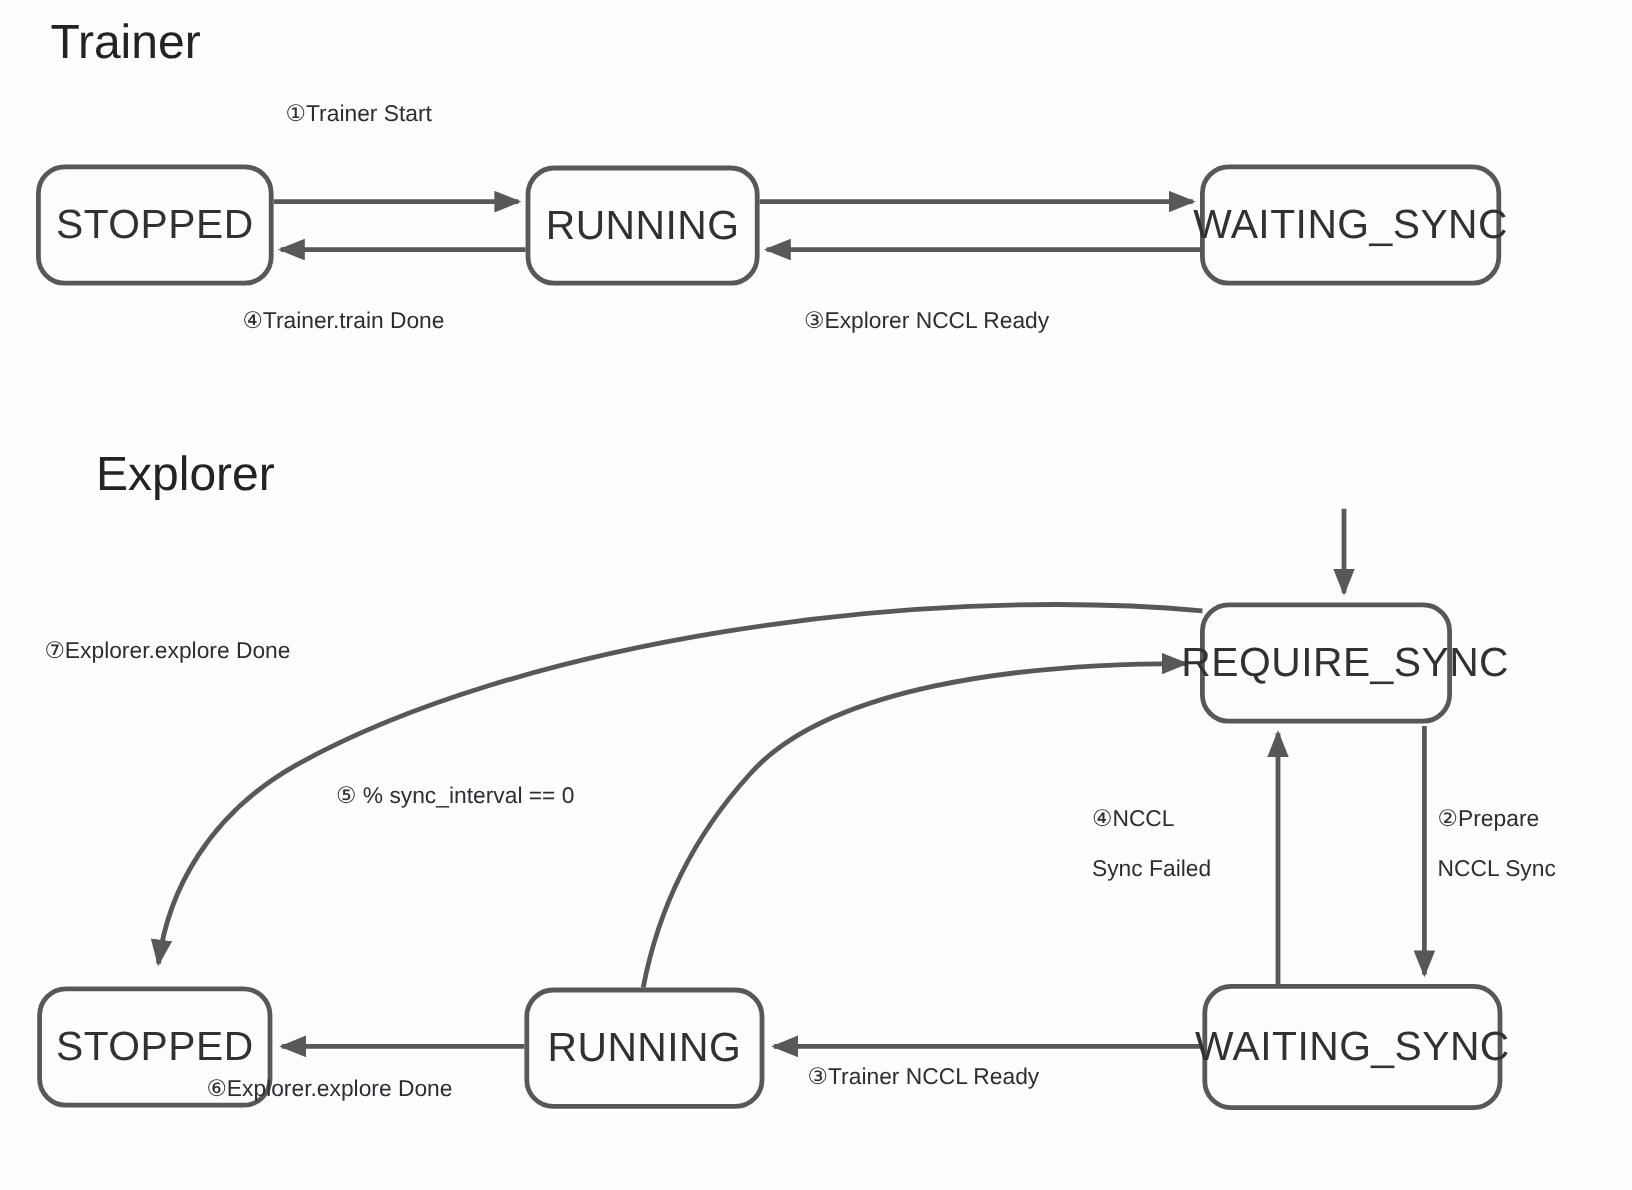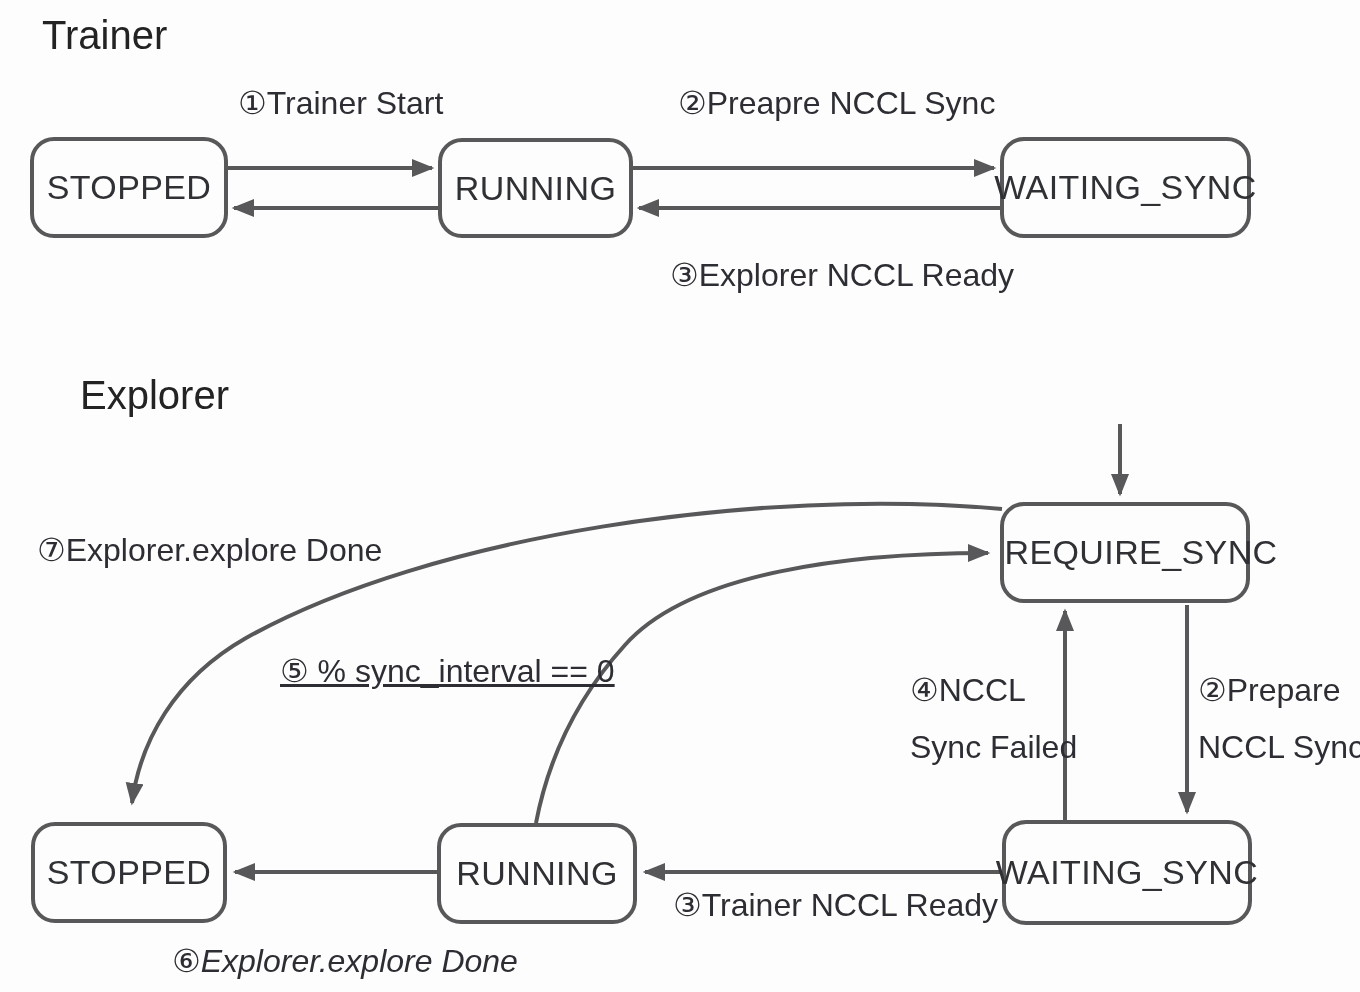--- a/index.html
+++ b/index.html
@@ -49,50 +49,50 @@
     display: flex;
     align-items: center;
     justify-content: center;
     font-size: 34px;
     letter-spacing: 0.4px;
     color: var(--state_text);
     white-space: nowrap;
   }
   .edge-label {
     position: absolute;
-    font-size: 32px;
+    font-size: 19px;
     line-height: 1.15;
     color: var(--label_text);
     white-space: nowrap;
   }
   .edge-label .line2 { display: block; margin-top: 20px; }
 
   
   .t-title    { left: 42px;  top: 15px; }
   .t-stopped  { left: 30px;  top: 137px; width: 198px; height: 101px; }
   .t-running  { left: 438px; top: 138px; width: 195px; height: 100px; }
   .t-waiting  { left: 1000px;top: 137px; width: 251px; height: 101px; }
   .t-lbl-start   { left: 238px; top: 85px; }
   .t-lbl-prepare { left: 678px; top: 85px; }
   .t-lbl-ready   { left: 670px; top: 257px; text-align: right; }
   .t-lbl-done    { left: 202px; top: 257px; }
 
   
   .e-title    { left: 40px;   top: 375px; margin-left: 40px; }
-  .e-require  { left: 1000px; top: 502px; width: 250px; height: 101px; padding-left: 32px; }
+  .e-require  { left: 1000px; top: 502px; width: 210px; height: 101px; padding-left: 32px; }
   .e-waiting  { left: 1002px; top: 820px; width: 250px; height: 105px; }
   .e-running  { left: 437px;  top: 823px; width: 200px; height: 101px; }
   .e-stopped  { left: 31px;   top: 822px; width: 196px; height: 101px; }
   .e-lbl-start    { left: 1028px; top: 390px; }
   .e-lbl-done7    { left: 37px;   top: 532px; }
-  .e-lbl-interval { left: 280px;  top: 653px; text-decoration: underline; }
+  .e-lbl-interval { left: 280px;  top: 653px; }
   .e-lbl-failed   { left: 910px;  top: 672px; }
   .e-lbl-prepare  { left: 1198px; top: 672px; }
   .e-lbl-ready    { left: 673px;  top: 887px; }
-  .e-lbl-done6    { left: 172px;  top: 943px; font-style: italic; }
+  .e-lbl-done6    { left: 172px;  top: 897px; }
 </style>
 </head>
 <body>
 
 <div class="canvas">
 
   <svg class="edges" viewBox="0 0 1360 992" xmlns="http://www.w3.org/2000/svg" aria-hidden="true">
     <defs>
       <marker id="arrowhead" markerUnits="strokeWidth" markerWidth="6" markerHeight="5" refX="5" refY="2.25" orient="auto">
         <path d="M0,0 L5.6,2.25 L0,4.5 Z"></path>
@@ -119,22 +119,22 @@
     <span>STOPPED</span>
   </div>
   <div class="state t-running">
     <span>RUNNING</span>
   </div>
   <div class="state t-waiting">
     <span>WAITING_SYNC</span>
   </div>
 
   <div class="edge-label t-lbl-start">①Trainer Start</div>
-  <div class="edge-label t-lbl-prepare">②Preapre NCCL Sync</div>
   <div class="edge-label t-lbl-ready">③Explorer NCCL Ready</div>
+  <div class="edge-label t-lbl-done">④Trainer.train Done</div>
 
   <h1 class="title e-title">Explorer</h1>
 
   <div class="state e-require">
     <span>REQUIRE_SYNC</span>
   </div>
   <div class="state e-waiting">
     <span>WAITING_SYNC</span>
   </div>
   <div class="state e-running">

